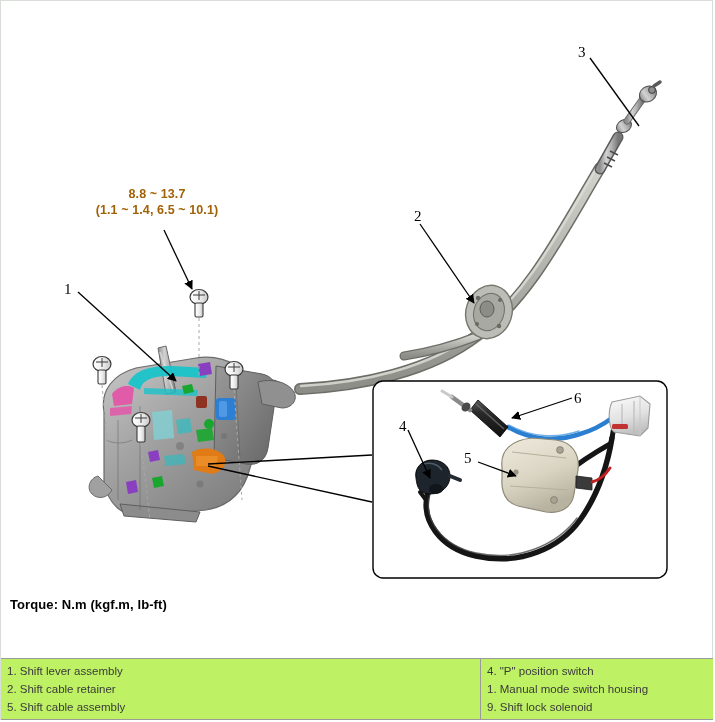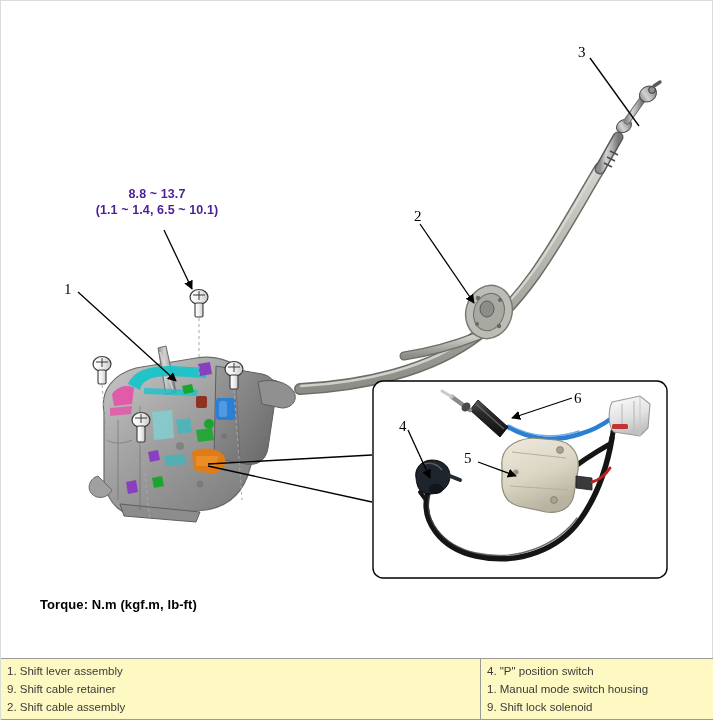--- a/index.html
+++ b/index.html
@@ -41,27 +41,27 @@
   }
   
   .torque-spec {
     position: absolute;
     left: 62px;
     top: 186px;
     width: 190px;
     text-align: center;
     font-size: 12.5px;
     font-weight: bold;
-    color: #4c1d95;
+    color: #a16207;
     line-height: 16px;
     letter-spacing: 0.1px;
   }
   .torque-note {
     position: absolute;
-    left: 40px;
+    left: 10px;
     top: 597px;
     font-size: 13px;
     font-weight: bold;
     color: #000;
     letter-spacing: 0.1px;
   }
   .callout {
     position: absolute;
     font-size: 15px;
     color: #000;
@@ -78,21 +78,21 @@
   #legend {
     position: absolute;
     left: 1px;
     top: 658px;
     width: 712px;
     height: 62px;
     border-top: 1px solid #9a9a9a;
     border-bottom: 1px solid #9a9a9a;
     box-sizing: border-box;
     display: flex;
-    background: #fef9c3;
+    background: #bef264;
   }
   .legend-col {
     box-sizing: border-box;
     padding: 3px 0 0 6px;
   }
   .legend-col.left  { width: 480px; border-right: 1px solid #9a9a9a; }
   .legend-col.right { width: 232px; }
   .legend-item {
     font-size: 11.5px;
     color: #3a3a3a;
@@ -391,22 +391,22 @@
     <div class="callout" id="callout-4">4</div>
     <div class="callout" id="callout-5">5</div>
     <div class="callout" id="callout-6">6</div>
 
     <div class="torque-note">Torque: N.m (kgf.m, lb-ft)</div>
   </div>
 
   <div id="legend">
     <div class="legend-col left">
       <div class="legend-item">1. Shift lever assembly</div>
-      <div class="legend-item">9. Shift cable retainer</div>
-      <div class="legend-item">2. Shift cable assembly</div>
+      <div class="legend-item">2. Shift cable retainer</div>
+      <div class="legend-item">5. Shift cable assembly</div>
     </div>
     <div class="legend-col right">
       <div class="legend-item">4. "P" position switch</div>
       <div class="legend-item">1. Manual mode switch housing</div>
       <div class="legend-item">9. Shift lock solenoid</div>
     </div>
   </div>
 
 </div>
 

